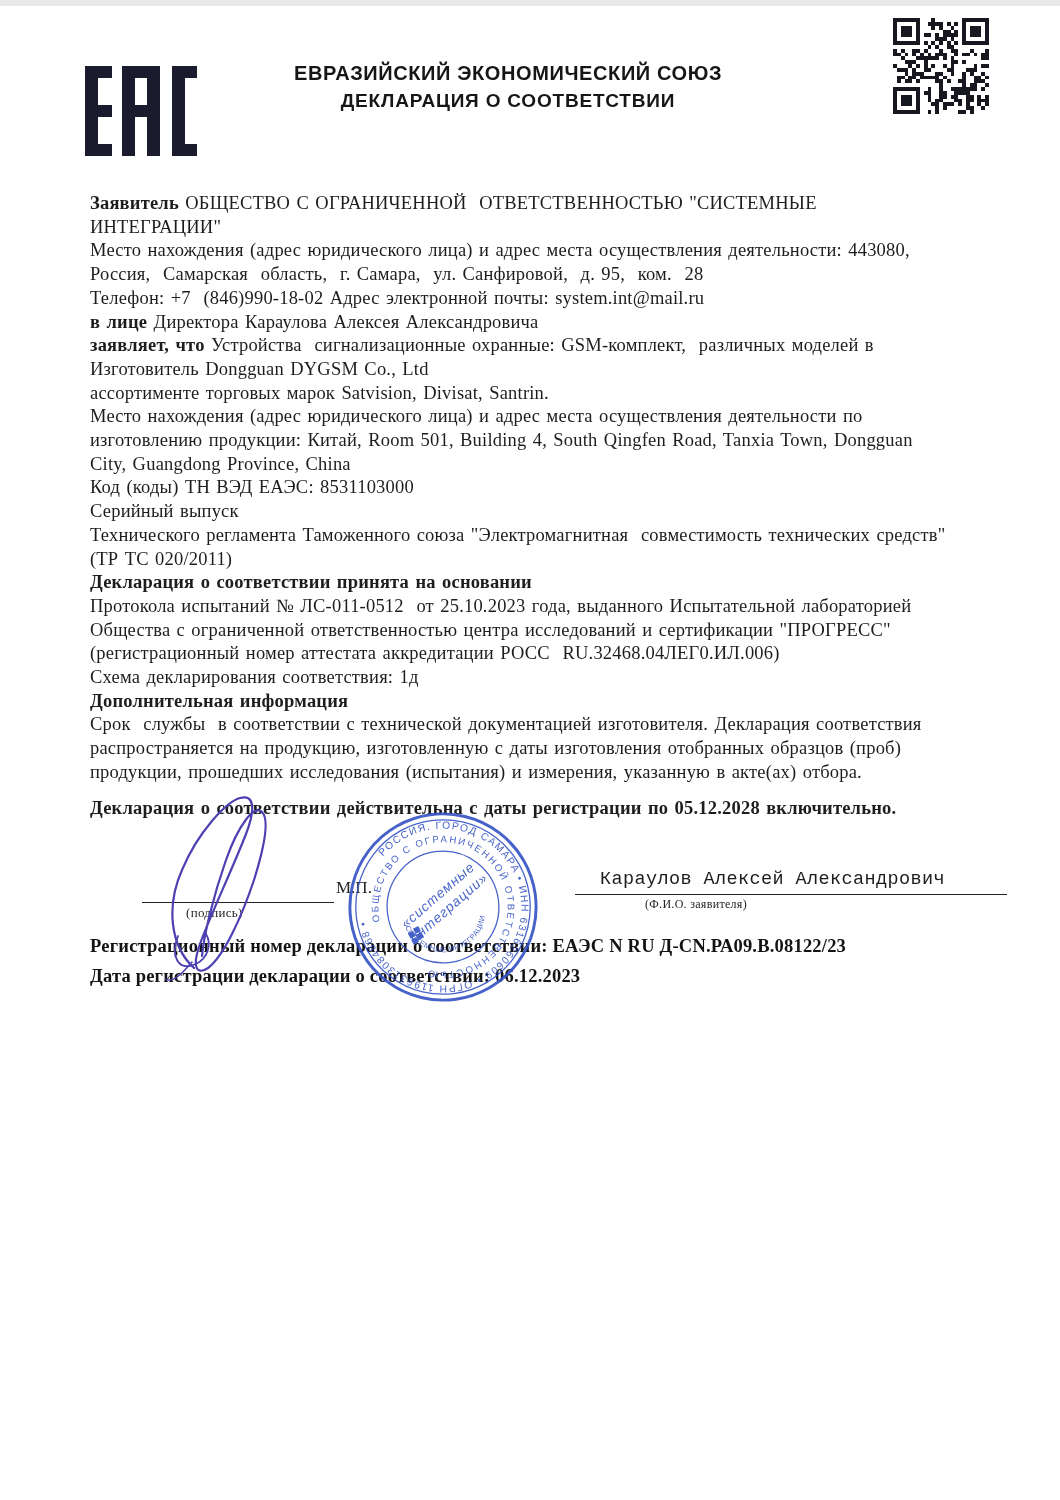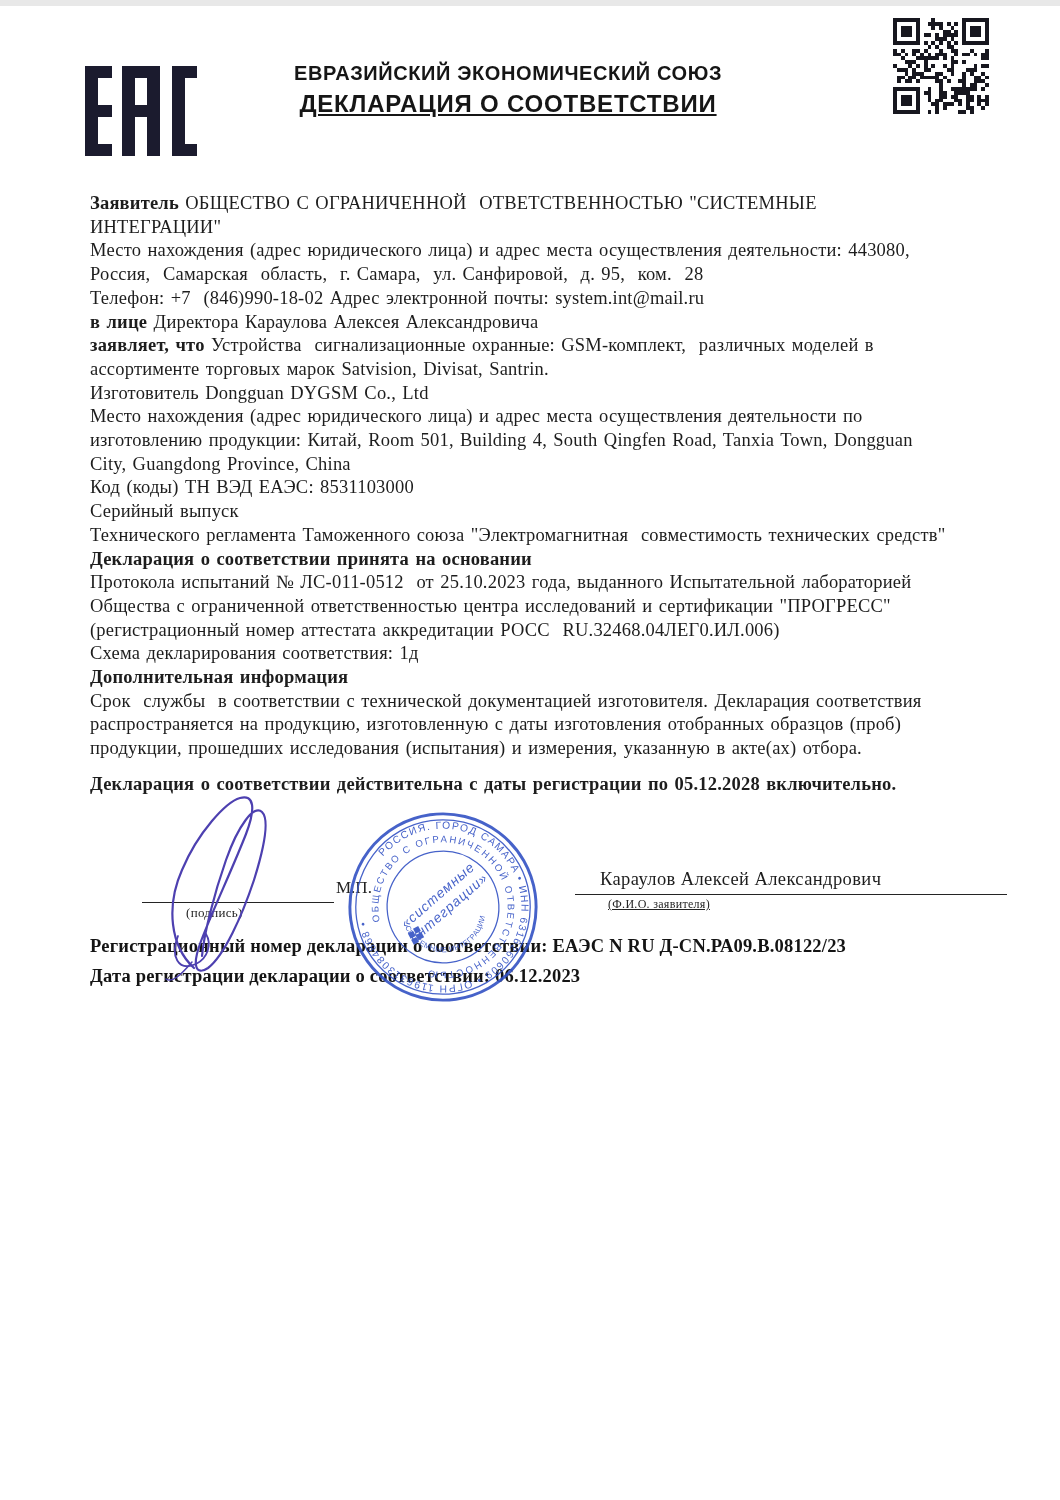--- a/index.html
+++ b/index.html
@@ -8,39 +8,39 @@
     margin:6px auto;overflow:hidden;
     font-family:"Liberation Serif", serif;color:#1e1e1e;
   }
   
   .eac-logo{position:absolute;left:85px;top:60px;}
   
   .title-block{position:absolute;left:508px;top:56px;transform:translateX(-50%);
     text-align:center;font-family:"Liberation Sans", sans-serif;font-weight:bold;
     color:#161616;white-space:nowrap;}
   .title-line1{font-size:20px;letter-spacing:0.6px;}
-  .title-line2{font-size:24px;letter-spacing:0.8px;margin-top:5px;text-decoration:underline;}
+  .title-line2{font-size:19px;letter-spacing:0.8px;margin-top:5px;}
   
   .qr{position:absolute;left:893px;top:12px;}
   
   .body-text{position:absolute;left:90px;top:186px;width:900px;font-size:18.5px;
     line-height:23.7px;letter-spacing:0.2px;word-spacing:1.5px;color:#1d1d1d;}
   .body-text .line{white-space:pre;}
   .body-text .line.gap{margin-top:12px;}
   .b{font-weight:bold;}
   
   .sig-line{position:absolute;border-top:1.6px solid #242424;height:0;}
   .sig-line-left{left:142px;top:896px;width:192px;}
   .sig-line-right{left:575px;top:888px;width:432px;}
   .caption{position:absolute;font-size:13px;color:#242424;letter-spacing:0.3px;}
   .caption-podpis{left:186px;top:899px;}
-  .caption-fio{left:608px;top:891px;font-size:12px;text-decoration:underline;}
+  .caption-fio{left:645px;top:891px;font-size:12px;}
   .mp-label{position:absolute;left:336px;top:872px;font-size:17px;color:#242424;}
   .applicant-name{position:absolute;left:600px;top:863px;font-size:18.5px;color:#1d1d1d;
-    letter-spacing:0.4px;white-space:nowrap;}
+    letter-spacing:0.4px;white-space:nowrap;font-family:Liberation Mono, monospace;}
   
   .footer-line{position:absolute;left:90px;font-weight:bold;font-size:18.5px;
     letter-spacing:0.2px;color:#141414;white-space:nowrap;}
   .footer-reg{top:930px;}
   .footer-date{top:960px;}
   
   .signature-svg{position:absolute;left:148px;top:780px;z-index:3;}
   .stamp-svg{position:absolute;left:345px;top:803px;z-index:4;opacity:0.9;}
   .stamp-svg text{font-family:"Liberation Sans", sans-serif;}
 </style>
@@ -373,28 +373,29 @@
   </svg>
 
   <div class="body-text">
       <div class="line"><span class="b">Заявитель</span><span> ОБЩЕСТВО С ОГРАНИЧЕННОЙ  ОТВЕТСТВЕННОСТЬЮ "СИСТЕМНЫЕ</span></div>
       <div class="line"><span>ИНТЕГРАЦИИ"</span></div>
       <div class="line"><span>Место нахождения (адрес юридического лица) и адрес места осуществления деятельности: 443080,</span></div>
       <div class="line"><span>Россия,  Самарская  область,  г. Самара,  ул. Санфировой,  д. 95,  ком.  28</span></div>
       <div class="line"><span>Телефон: +7  (846)990-18-02 Адрес электронной почты: system.int@mail.ru</span></div>
       <div class="line"><span class="b">в лице</span><span> Директора Караулова Алексея Александровича</span></div>
       <div class="line"><span class="b">заявляет, что</span><span> Устройства  сигнализационные охранные: GSM-комплект,  различных моделей в</span></div>
+      <div class="line"><span>Изготовитель Dongguan DYGSM Co., Ltd</span></div>
       <div class="line"><span>ассортименте торговых марок Satvision, Divisat, Santrin.</span></div>
-      <div class="line"><span>Изготовитель Dongguan DYGSM Co., Ltd</span></div>
       <div class="line"><span>Место нахождения (адрес юридического лица) и адрес места осуществления деятельности по</span></div>
       <div class="line"><span>изготовлению продукции: Китай, Room 501, Building 4, South Qingfen Road, Tanxia Town, Dongguan</span></div>
       <div class="line"><span>City, Guangdong Province, China</span></div>
       <div class="line"><span>Код (коды) ТН ВЭД ЕАЭС: 8531103000</span></div>
       <div class="line"><span>Серийный выпуск</span></div>
       <div class="line"><span>Технического регламента Таможенного союза "Электромагнитная  совместимость технических средств"</span></div>
+      <div class="line"><span>(ТР ТС 020/2011)</span></div>
       <div class="line"><span class="b">Декларация о соответствии принята на основании</span></div>
       <div class="line"><span>Протокола испытаний № ЛС-011-0512  от 25.10.2023 года, выданного Испытательной лабораторией</span></div>
       <div class="line"><span>Общества с ограниченной ответственностью центра исследований и сертификации "ПРОГРЕСС"</span></div>
       <div class="line"><span>(регистрационный номер аттестата аккредитации РОСС  RU.32468.04ЛЕГ0.ИЛ.006)</span></div>
       <div class="line"><span>Схема декларирования соответствия: 1д</span></div>
       <div class="line"><span class="b">Дополнительная информация</span></div>
       <div class="line"><span>Срок  службы  в соответствии с технической документацией изготовителя. Декларация соответствия</span></div>
       <div class="line"><span>распространяется на продукцию, изготовленную с даты изготовления отобранных образцов (проб)</span></div>
       <div class="line"><span>продукции, прошедших исследования (испытания) и измерения, указанную в акте(ах) отбора.</span></div>
       <div class="line gap"><span class="b">Декларация о соответствии действительна с даты регистрации по 05.12.2028 включительно.</span></div>

